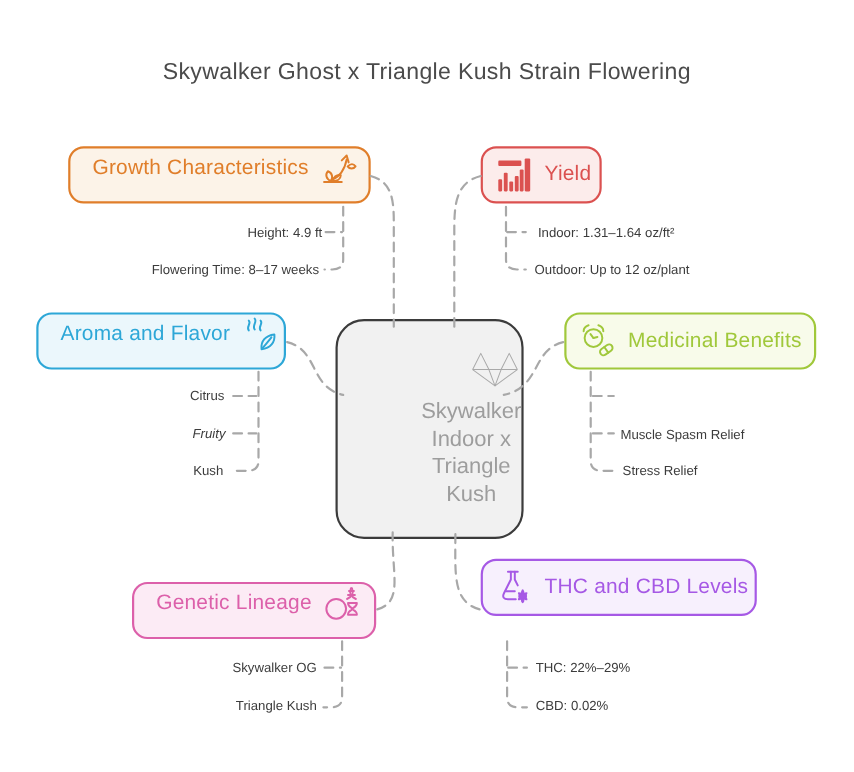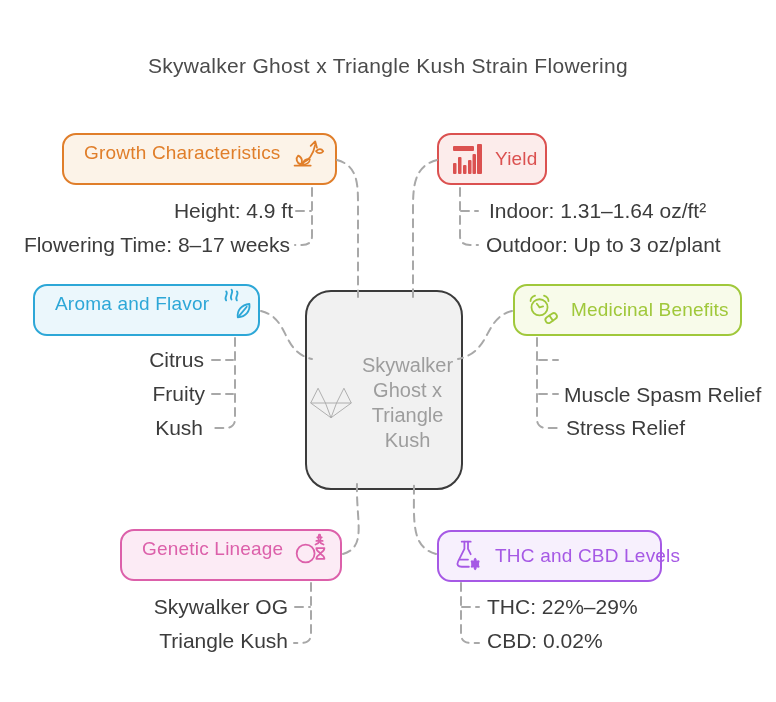--- a/index.html
+++ b/index.html
@@ -25,29 +25,29 @@
     border:2px solid var(--c,#888); background:var(--bg,#f5f5f5);
     border-radius:14px; display:flex; align-items:center; gap:10px;
     color:var(--c,#888); font-size:19px; white-space:nowrap;
   }
   .box.icon-right { padding:0 12px 12px 20px; justify-content:space-between; }
   .box.icon-left  { padding:0 18px 0 12px; }
   .lbl { letter-spacing:.2px; }
   .ic { display:flex; color:var(--c,#888); flex:0 0 auto; }
   .ic svg { display:block; }
   .child {
-    position:absolute; z-index:2; font-size:21px; line-height:22px;
+    position:absolute; z-index:2; font-size:12px; line-height:22px;
     color:var(--text,#3C3C3C); white-space:nowrap;
   }
   .child.r { text-align:right; }
   .center-node {
-    position:absolute; z-index:2; left:305px; top:290px; width:158px; height:200px;
+    position:absolute; z-index:2; left:305px; top:290px; width:171px; height:200px;
     box-sizing:border-box; border:2px solid var(--center-border,#3B3B3B);
     background:var(--center-bg,#F1F1F1); border-radius:26px;
-    display:flex; align-items:center; padding-top:25px; gap:7px;
+    display:flex; flex-direction:column; align-items:flex-end; padding-top:25px; gap:7px;
   }
   .center-label { color:var(--center-text,#9D9D9D); font-size:20px; line-height:25px; text-align:center; }
   .fox { stroke:var(--center-icon,#A9A9A9); stroke-width:2; fill:none; stroke-linejoin:round; }
 </style>
 </head>
 <body style="--connector: #A8A8A8; --title: #4B4B4B; --text: #3C3C3C; --center-border: #3B3B3B; --center-bg: #F1F1F1; --center-text: #9D9D9D; --center-icon: #A9A9A9; --page-bg: #FFFFFF;">
 
 <div class="canvas">
 
   <div class="page-title">Skywalker Ghost x Triangle Kush Strain Flowering</div>
@@ -142,21 +142,21 @@
         <circle cx="13" cy="24" r="10"></circle>
         <path d="M24 14 C29 12 31 8 29 3"></path>
         <path d="M33 14 C28 12 26 8 28 3"></path>
         <path d="M26 6 H31"></path>
         <path d="M25 10 H32"></path>
         <path d="M25 18 H34 C34 22 30 23 29 24 C30 25 34 26 34 30 H25 C25 26 29 25 30 24 C29 23 25 22 25 18 Z"></path>
       </svg>
     </span>
   </div>
 
-  <div class="box icon-left" style="left: 437px; top: 530px; width: 225px; align-items: center; --c: #A659E5; --bg: #F7F0FD;">
+  <div class="box icon-left" style="left: 437px; top: 508px; width: 251px; align-items: center; --c: #A659E5; --bg: #F7F0FD;">
     <span class="ic">
       <svg width="34" height="34" viewBox="0 0 38 38" fill="none" stroke="currentColor" stroke-width="2" stroke-linecap="round" stroke-linejoin="round">
         <path d="M12 3 H22"></path>
         <path d="M15 3 V11 L8 25 C6 29 8 31 12 31 H20"></path>
         <path d="M19 3 V11 L22 17"></path>
         <path d="M10 23 H19"></path>
         <g fill="currentColor" stroke="none" transform="translate(27,28)">
           <ellipse rx="2.2" ry="7"></ellipse>
           <ellipse rx="2" ry="6" transform="rotate(52)"></ellipse>
           <ellipse rx="2" ry="6" transform="rotate(-52)"></ellipse>
@@ -173,34 +173,34 @@
       <svg width="48" height="38" viewBox="0 0 104 80" class="fox">
         <path d="M8 40 L24 8 L40 40"></path>
         <path d="M64 40 L80 8 L96 40"></path>
         <path d="M8 40 H96"></path>
         <path d="M8 40 L52 72 L96 40"></path>
         <path d="M40 40 L52 72 L64 40"></path>
       </svg>
     </span>
     <div class="center-label">
       <div>Skywalker</div>
-      <div>Ghost x</div>
+      <div>Indoor x</div>
       <div>Triangle</div>
       <div>Kush</div>
     </div>
   </div>
 
   <div class="child r" style="right:483px;top:200px;">Height: 4.9 ft</div>
   <div class="child r" style="right:486px;top:234px;">Flowering Time: 8–17 weeks</div>
 
   <div class="child" style="left:489px;top:200px;">Indoor: 1.31–1.64 oz/ft²</div>
-  <div class="child" style="left:486px;top:234px;">Outdoor: Up to 3 oz/plant</div>
+  <div class="child" style="left:486px;top:234px;">Outdoor: Up to 12 oz/plant</div>
 
   <div class="child r" style="right:572px;top:349px;">Citrus</div>
-  <div class="child r" style="right:571px;top:383px;">Fruity</div>
+  <div class="child r" style="right:571px;top:383px;font-style:italic;">Fruity</div>
   <div class="child r" style="right:573px;top:417px;">Kush</div>
 
   <div class="child" style="left:564px;top:384px;">Muscle Spasm Relief</div>
   <div class="child" style="left:566px;top:417px;">Stress Relief</div>
 
   <div class="child r" style="right:488px;top:596px;">Skywalker OG</div>
   <div class="child r" style="right:488px;top:630px;">Triangle Kush</div>
 
   <div class="child" style="left:487px;top:596px;">THC: 22%–29%</div>
   <div class="child" style="left:487px;top:630px;">CBD: 0.02%</div>

